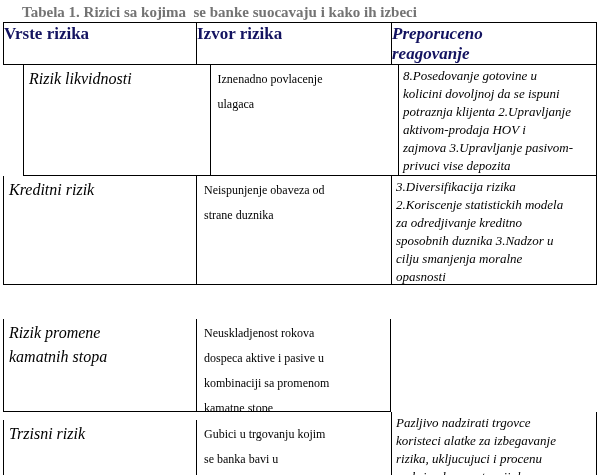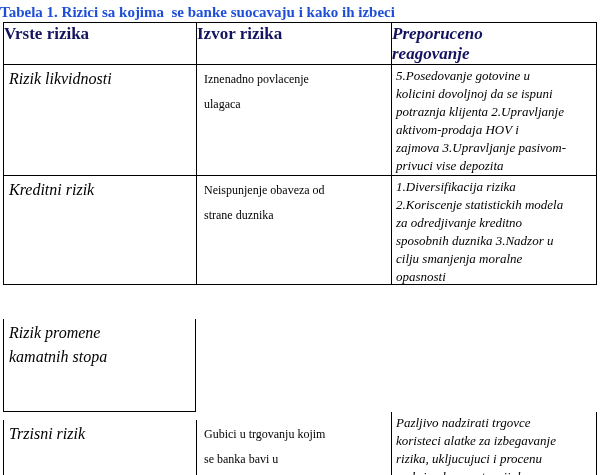--- a/index.html
+++ b/index.html
@@ -9,26 +9,26 @@
   }
   html,body{margin:0;padding:0;}
   body{
     width:603px;height:475px;
     background:#ffffff;
     font-family:"Liberation Serif", serif;
     color:var(--body-text);
     overflow:hidden;
   }
   .title{
-    margin:3px 0 1px 0;
+    margin:3px 0 1px 22px;
     font-weight:bold;
     font-size:15px;
     line-height:18px;
     white-space:pre-wrap;
-    color:#1d4ed8;
+    color:#737373;
   }
   .risk-table{
     margin-left:3px;
     width:594px;
     border-top:1px solid var(--border);
   }
   .row{display:flex;}
   .cell{
     box-sizing:border-box;
     border-left:1px solid var(--border);
@@ -58,21 +58,21 @@
   .body-col2{
     font-size:12px;
     line-height:25px;
     padding:2px 4px 0 7px;
   }
   .body-col3{
     font-size:13px;
     line-height:18px;
     padding:2px 2px 0 4px;
   }
-  .r1{height:111px;}
+  .r1{height:111px;margin-left:20px;}
   .r2{height:109px;}
   .r3{height:93px;margin-top:34px;}
   .r4{align-items:flex-end;}
   .r4 .col1,.r4 .col2{height:85px;}
   .r4 .col3{height:93px;}
 </style>
 </head>
 <body>
 
 <div class="title">Tabela 1. Rizici sa kojima  se banke suocavaju i kako ih izbeci</div>
@@ -83,43 +83,47 @@
     <div class="cell col1">Vrste rizika</div>
     <div class="cell col2">Izvor rizika</div>
     <div class="cell col3">Preporuceno
 reagovanje</div>
   </div>
 
   <div class="row r1">
     <div class="cell col1 body-col1">Rizik likvidnosti</div>
     <div class="cell col2 body-col2">Iznenadno povlacenje
 ulagaca</div>
-    <div class="cell col3 body-col3">5.Posedovanje gotovine u
+    <div class="cell col3 body-col3">8.Posedovanje gotovine u
 kolicini dovoljnoj da se ispuni
 potraznja klijenta 2.Upravljanje
 aktivom-prodaja HOV i
 zajmova 3.Upravljanje pasivom-
 privuci vise depozita</div>
   </div>
 
   <div class="row r2">
     <div class="cell col1 body-col1">Kreditni rizik</div>
     <div class="cell col2 body-col2">Neispunjenje obaveza od
 strane duznika</div>
-    <div class="cell col3 body-col3">1.Diversifikacija rizika
+    <div class="cell col3 body-col3">3.Diversifikacija rizika
 2.Koriscenje statistickih modela
 za odredjivanje kreditno
 sposobnih duznika 3.Nadzor u
 cilju smanjenja moralne
 opasnosti</div>
   </div>
 
   <div class="row r3">
     <div class="cell col1 body-col1">Rizik promene
 kamatnih stopa</div>
+    <div class="cell col2 body-col2">Neuskladjenost rokova
+dospeca aktive i pasive u
+kombinaciji sa promenom
+kamatne stope</div>
   </div>
 
   <div class="row r4">
     <div class="cell col1 body-col1">Trzisni rizik</div>
     <div class="cell col2 body-col2">Gubici u trgovanju kojim
 se banka bavi u
 sopstvenom interesu</div>
     <div class="cell col3 body-col3">Pazljivo nadzirati trgovce
 koristeci alatke za izbegavanje
 rizika, ukljucujuci i procenu

